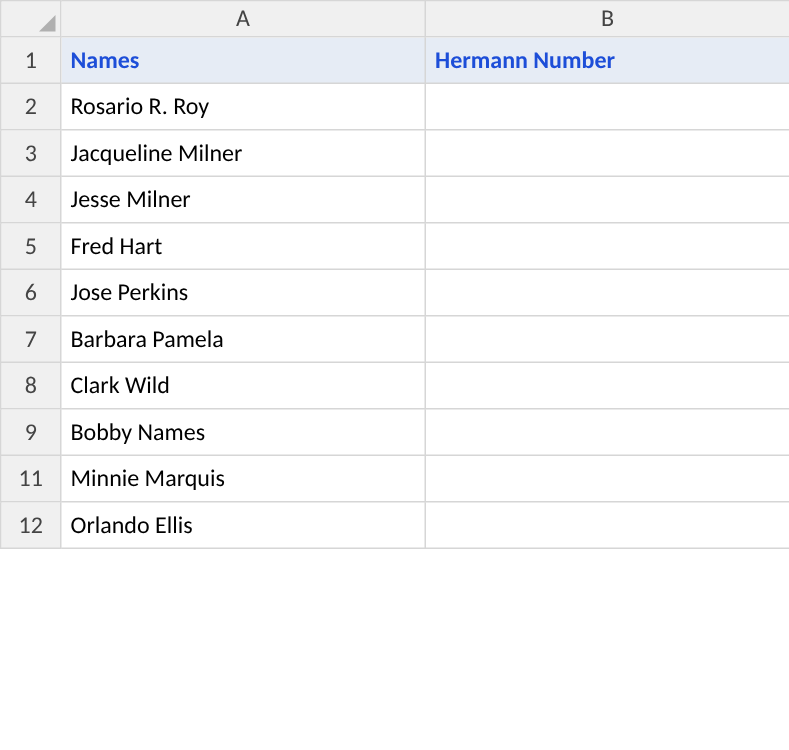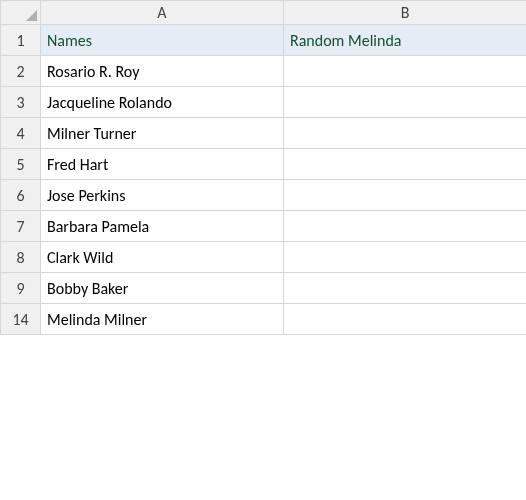--- a/index.html
+++ b/index.html
@@ -54,22 +54,22 @@
     text-align: center !important;
     color: #444;
     font-weight: normal;
     font-size: 16px;
     width: 40px;
   }
   .colA { width: 243px; }
   .colB { width: 243px; }
   .header-cell {
     background: #e6ecf5;
-    font-weight: normal;
-    color: #14532d;
+    font-weight: bold;
+    color: #1d4ed8;
   }
   .data-cell {
     color: #000;
     margin-top: 44px;
   }
   .sheet tr:first-child td, .sheet tr:first-child th {
     height: 24px;
   }
 </style>
 </head>
@@ -83,35 +83,35 @@
   </colgroup>
   <tbody>
       <tr>
     <td class="corner"></td>
     <td class="colhdr">A</td>
     <td class="colhdr">B</td>
   </tr>
   <tr>
     <td class="rowhdr">1</td>
     <td class="header-cell">Names</td>
-    <td class="header-cell">Random Melinda</td>
+    <td class="header-cell">Hermann Number</td>
   </tr>
   <tr>
     <td class="rowhdr">2</td>
     <td class="data-cell">Rosario R. Roy</td>
     <td class="data-cell"></td>
   </tr>
   <tr>
     <td class="rowhdr">3</td>
-    <td class="data-cell">Jacqueline Rolando</td>
+    <td class="data-cell">Jacqueline Milner</td>
     <td class="data-cell"></td>
   </tr>
   <tr>
     <td class="rowhdr">4</td>
-    <td class="data-cell">Milner Turner</td>
+    <td class="data-cell">Jesse Milner</td>
     <td class="data-cell"></td>
   </tr>
   <tr>
     <td class="rowhdr">5</td>
     <td class="data-cell">Fred Hart</td>
     <td class="data-cell"></td>
   </tr>
   <tr>
     <td class="rowhdr">6</td>
     <td class="data-cell">Jose Perkins</td>
@@ -122,22 +122,27 @@
     <td class="data-cell">Barbara Pamela</td>
     <td class="data-cell"></td>
   </tr>
   <tr>
     <td class="rowhdr">8</td>
     <td class="data-cell">Clark Wild</td>
     <td class="data-cell"></td>
   </tr>
   <tr>
     <td class="rowhdr">9</td>
-    <td class="data-cell">Bobby Baker</td>
+    <td class="data-cell">Bobby Names</td>
     <td class="data-cell"></td>
   </tr>
   <tr>
-    <td class="rowhdr">14</td>
-    <td class="data-cell">Melinda Milner</td>
+    <td class="rowhdr">11</td>
+    <td class="data-cell">Minnie Marquis</td>
+    <td class="data-cell"></td>
+  </tr>
+  <tr>
+    <td class="rowhdr">12</td>
+    <td class="data-cell">Orlando Ellis</td>
     <td class="data-cell"></td>
   </tr>
 </tbody>
   </table>
 
 </body></html>

